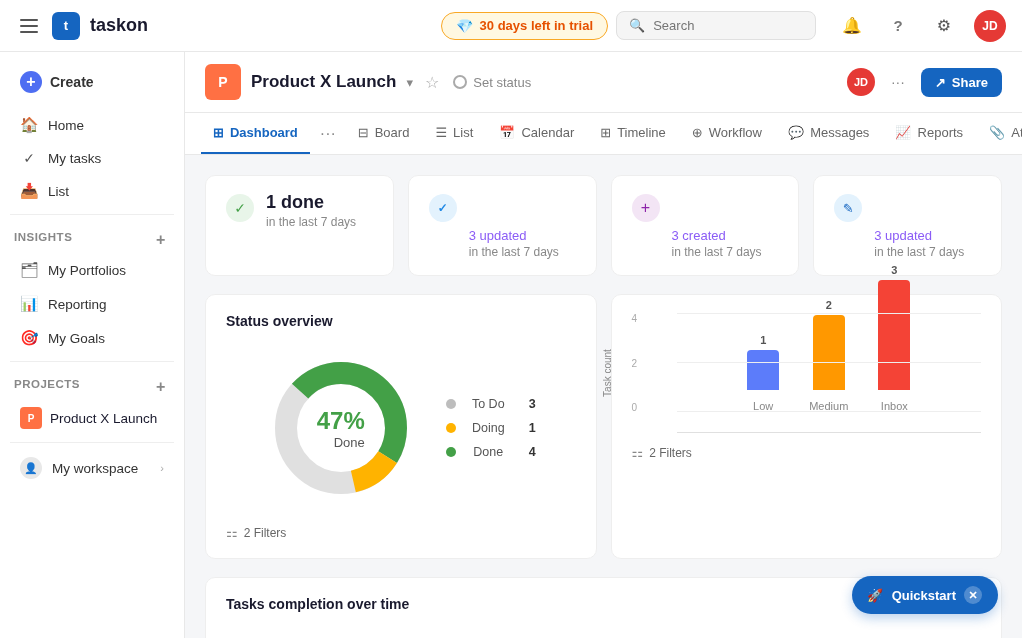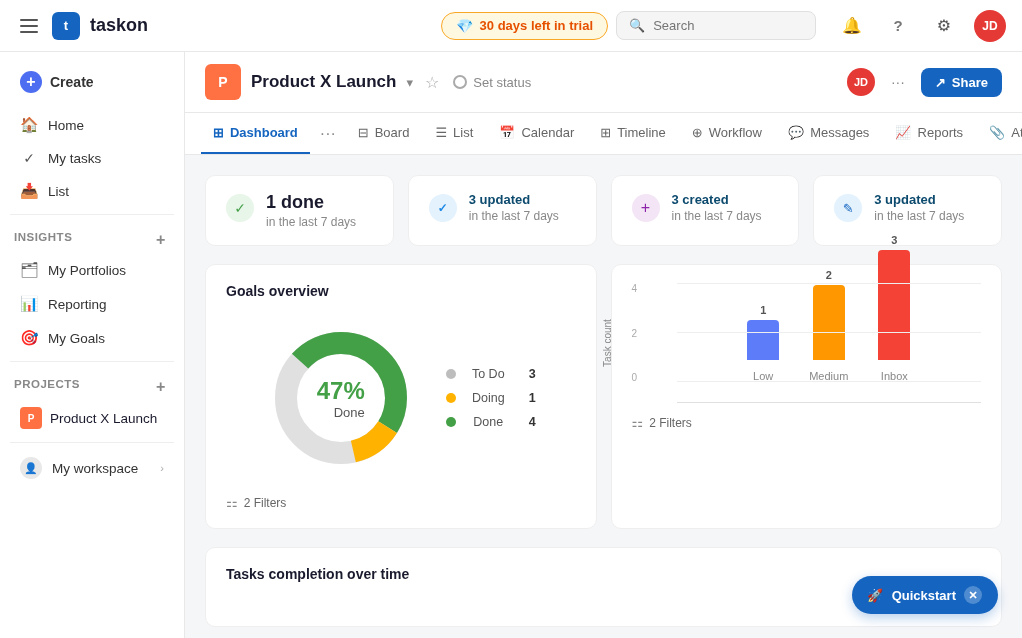--- a/index.html
+++ b/index.html
@@ -68,21 +68,21 @@
     .dashboard { padding: 20px; }
     .stats-row { display: flex; gap: 14px; margin-bottom: 18px; }
     .stat-card { background: white; border-radius: 10px; padding: 16px 20px; flex: 1; display: flex; align-items: flex-start; gap: 12px; border: 1px solid #eee; }
     .stat-icon { width: 28px; height: 28px; border-radius: 50%; display: flex; align-items: center; justify-content: center; font-size: 14px; flex-shrink: 0; margin-top: 2px; }
     .stat-icon.green { background: #e8f5e9; color: #43a047; }
     .stat-icon.blue { background: #e3f2fd; color: #1e88e5; }
     .stat-icon.purple { background: #f3e5f5; color: #8e24aa; }
     .stat-icon.blue2 { background: #e3f2fd; color: #1565c0; }
     .stat-num { font-size: 18px; font-weight: 700; color: #1a1a2e; }
     .stat-label { font-size: 12px; color: #888; margin-top: 2px; }
-    .stat-link { font-size: 13px; font-weight: 700; color: #0c4a6e; }
+    .stat-link { font-size: 13px; font-weight: 400; color: #8b5cf6; margin-top: 36px; }
 
     
     .charts-row { display: flex; gap: 14px; margin-bottom: 18px; }
     .chart-card { background: white; border-radius: 10px; padding: 18px 20px; border: 1px solid #eee; flex: 1; }
     .chart-title { font-size: 14px; font-weight: 700; color: #1a1a2e; margin-bottom: 14px; }
 
     
     .donut-area { display: flex; align-items: center; gap: 30px; justify-content: center; padding: 10px 0; }
     .donut-center { position: absolute; top: 50%; left: 50%; transform: translate(-50%, -50%); text-align: right; }
     .donut-pct { font-size: 24px; font-weight: 700; color: #43a047; }
@@ -306,21 +306,21 @@
               <div class="stat-link">3 updated</div>
               <div class="stat-label">in the last 7 days</div>
             </div>
           </div>
 
         </div>
 
         <div class="charts-row">
 
           <div class="chart-card">
-            <div class="chart-title">Goals overview</div>
+            <div class="chart-title">Status overview</div>
             <div class="donut-area">
               <div style="position:relative;width:150px;height:150px;">
                 <svg width="150" height="150" viewBox="0 0 150 150">
 
                   <circle cx="75" cy="75" r="55" fill="none" stroke="#e0e0e0" stroke-width="22"></circle>
 
                   <circle cx="75" cy="75" r="55" fill="none" stroke="#43a047" stroke-width="22" stroke-dasharray="163 182" stroke-dashoffset="46" transform="rotate(-90 75 75)"></circle>
 
                   <circle cx="75" cy="75" r="55" fill="none" stroke="#ffb300" stroke-width="22" stroke-dasharray="43 302" stroke-dashoffset="-117" transform="rotate(-90 75 75)"></circle>
 

